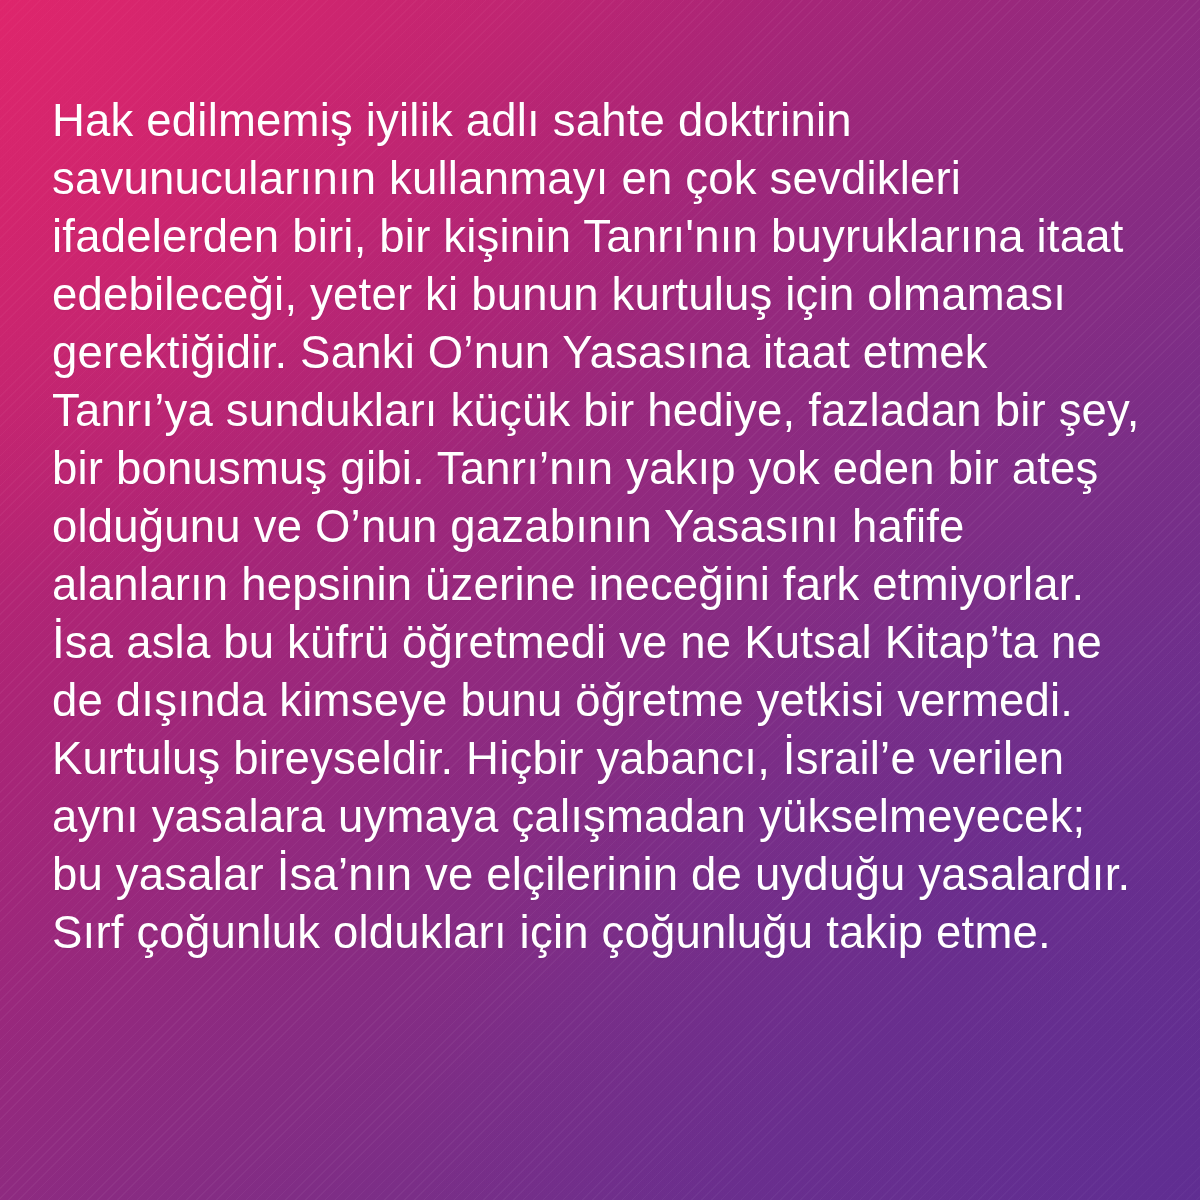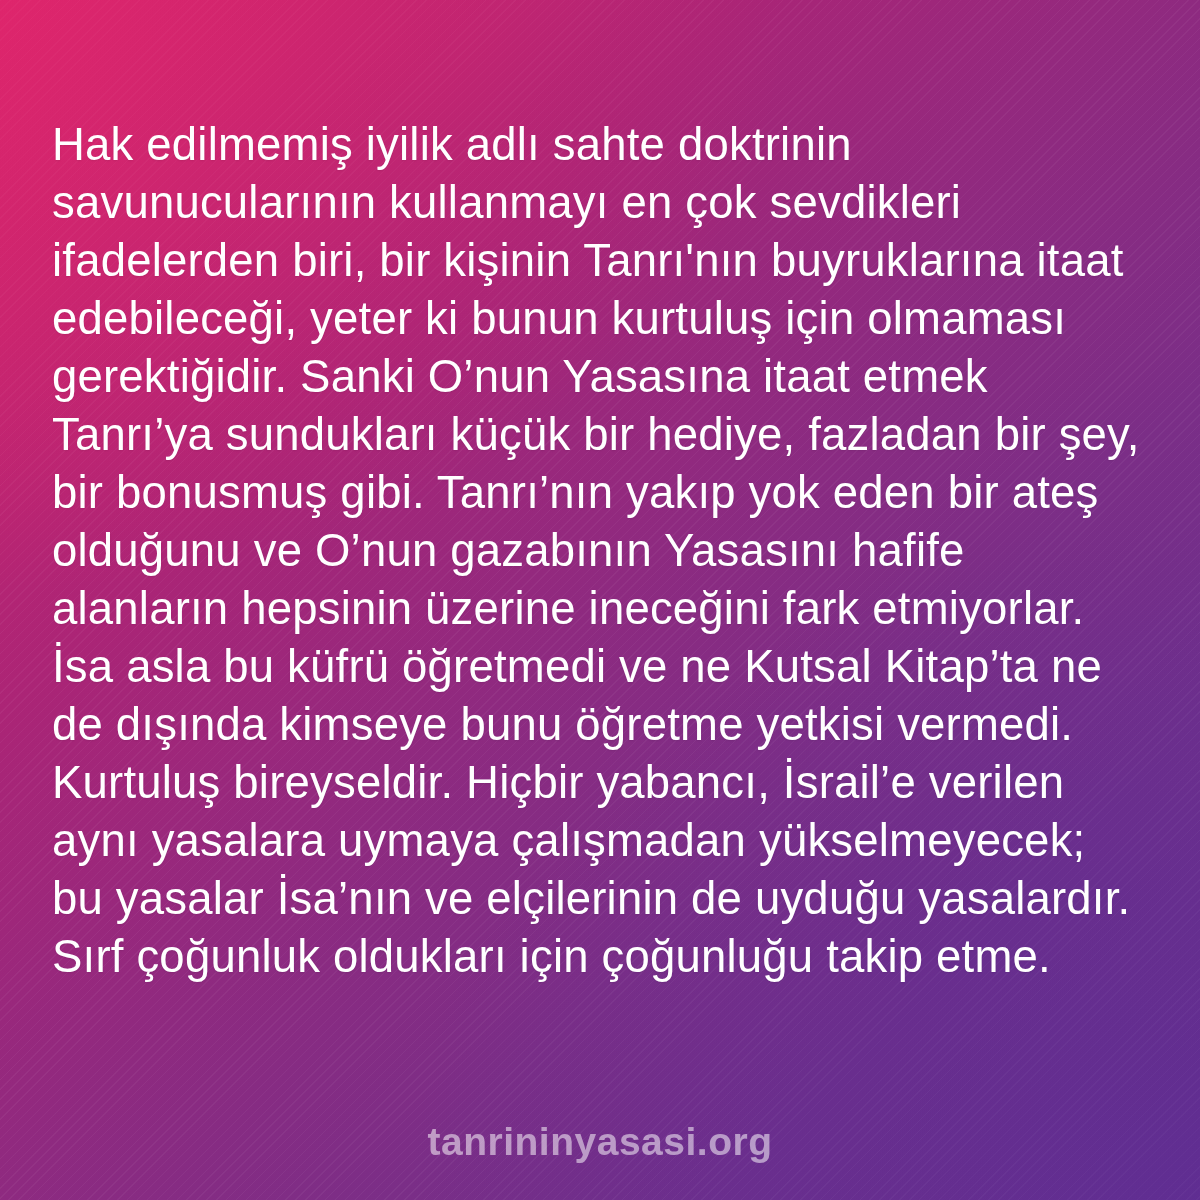--- a/index.html
+++ b/index.html
@@ -60,21 +60,20 @@
     left: 52px;
     right: 52px;
     top: 92px;
     color: #ffffff;
     font-size: 45.5px;
     line-height: 1.275;
     letter-spacing: 0.2px;
     font-weight: 400;
     white-space: pre-wrap;
     text-shadow: 0 1px 2px rgba(0,0,0,0.08);
-    margin-top: 24px;
   }
 
   .site-footer {
     position: absolute;
     left: 0;
     right: 0;
     bottom: 36px;
     text-align: center;
     color: rgba(255,255,255,0.52);
     font-size: 39px;
@@ -84,14 +83,13 @@
 </style>
 </head>
 <body>
 
 <div class="quote-card">
   <div class="texture"></div>
   <div class="glow"></div>
 
   <div class="quote-text">Hak edilmemiş iyilik adlı sahte doktrinin savunucularının kullanmayı en çok sevdikleri ifadelerden biri, bir kişinin Tanrı'nın buyruklarına itaat edebileceği, yeter ki bunun kurtuluş için olmaması gerektiğidir. Sanki O’nun Yasasına itaat etmek Tanrı’ya sundukları küçük bir hediye, fazladan bir şey, bir bonusmuş gibi. Tanrı’nın yakıp yok eden bir ateş olduğunu ve O’nun gazabının Yasasını hafife alanların hepsinin üzerine ineceğini fark etmiyorlar. İsa asla bu küfrü öğretmedi ve ne Kutsal Kitap’ta ne de dışında kimseye bunu öğretme yetkisi vermedi. Kurtuluş bireyseldir. Hiçbir yabancı, İsrail’e verilen aynı yasalara uymaya çalışmadan yükselmeyecek; bu yasalar İsa’nın ve elçilerinin de uyduğu yasalardır. Sırf çoğunluk oldukları için çoğunluğu takip etme.</div>
 
-  <div class="site-footer">tanrininyasasi.org</div>
 </div>
 
 </body></html>

